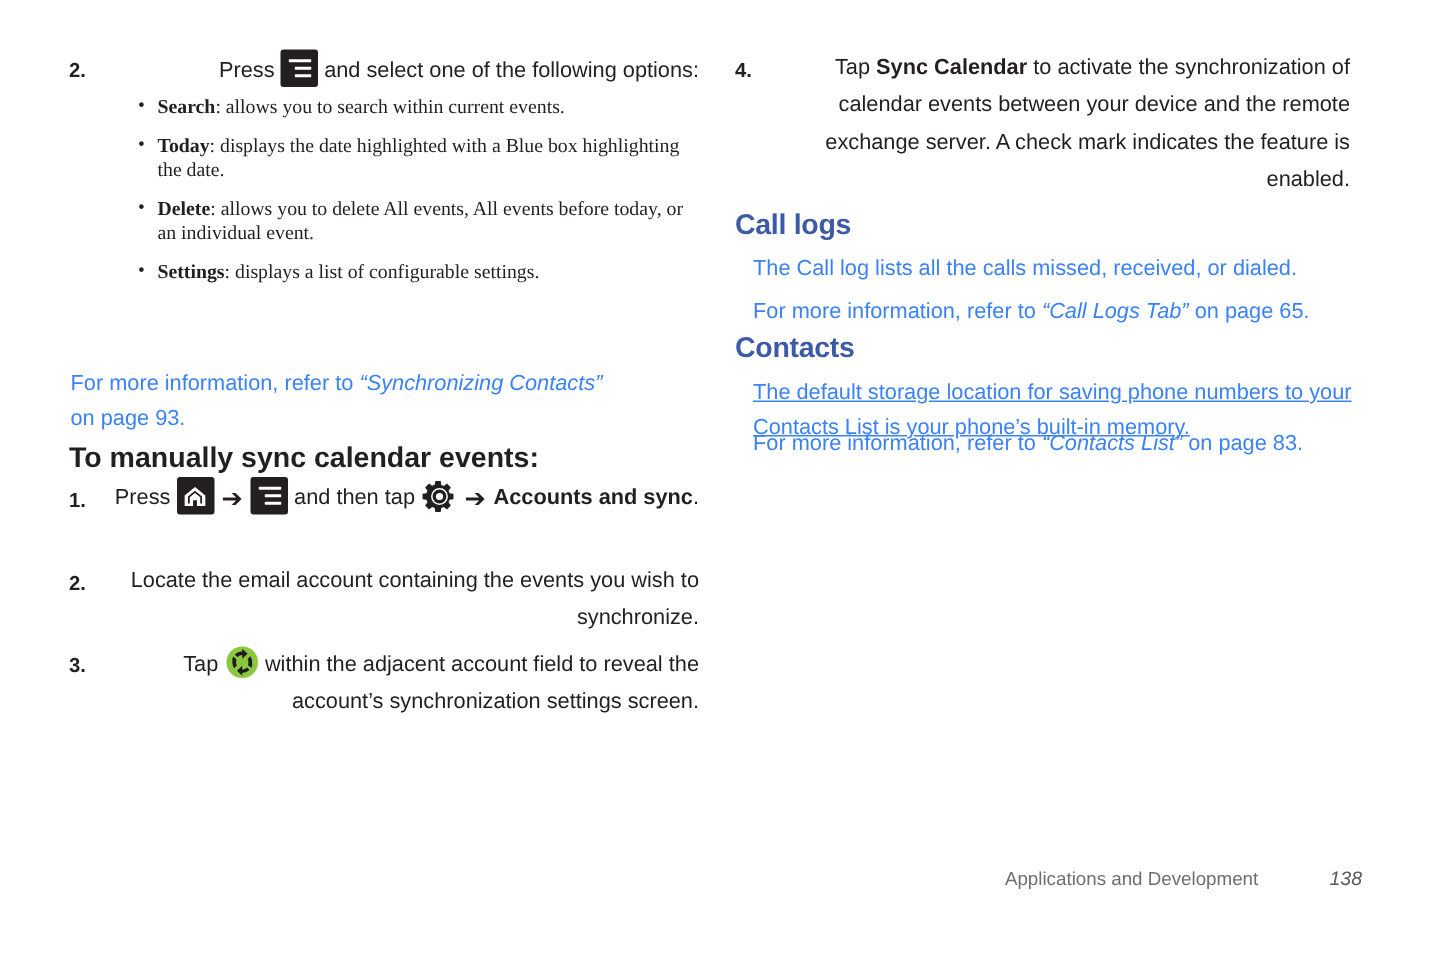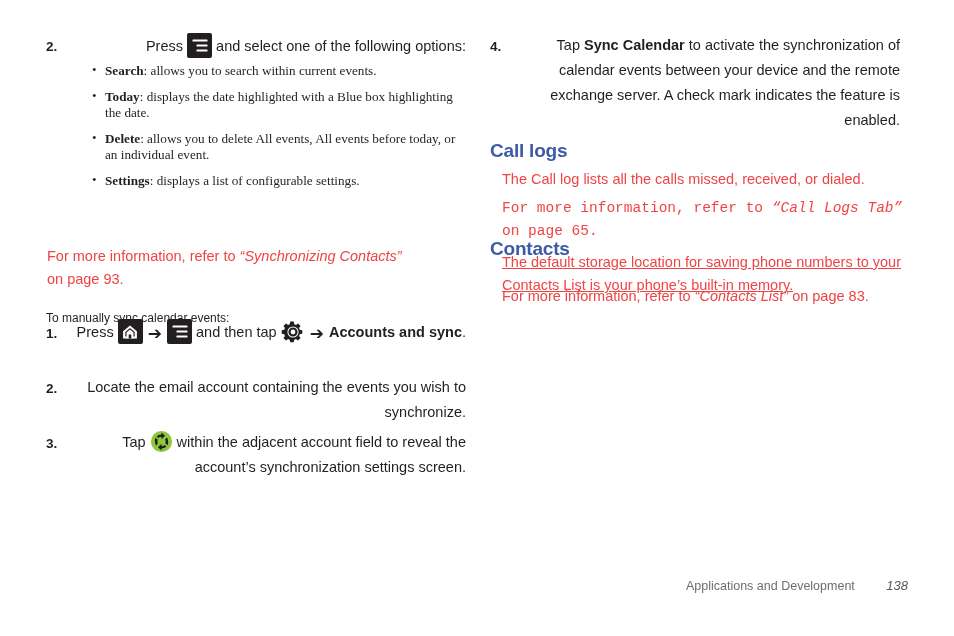--- a/index.html
+++ b/index.html
@@ -56,30 +56,29 @@
     left: 0; top: -1px;
     font-size: 13px;
     line-height: 16.5px;
   }
   b, .b { font-weight: bold; }
   .it { font-style: italic; }
 
   .para {
     font-size: 14.5px;
     line-height: 23px;
-    color: #ef4444;
+    color: #3b82f6;
   }
   .para-ind { margin-left: 12px; }
 
   .subhead {
-    font-weight: normal;
-    font-size: 12px;
+    font-weight: bold;
+    font-size: 19px;
     line-height: 18px;
     color: #231f20;
-    margin-top: 12px;
   }
 
   .h2 {
     color: #3c5aa6;
     font-weight: bold;
     font-size: 19px;
     line-height: 22px;
     letter-spacing: -0.2px;
   }
 
@@ -140,21 +139,21 @@
     left: 0; top: 578px;
     width: 954px;
     font-size: 12.5px;
     color: #6d6e71;
   }
   .footer-inner {
     position: absolute;
     right: 46px; top: 0;
     white-space: nowrap;
   }
-  .footer-sec { margin-right: 28px; }
+  .footer-sec { margin-right: 44px; }
   .footer-page { font-size: 13px; color: #58595b; font-style: italic; }
 </style>
 </head>
 <body>
 
 <div class="page">
 
   <div class="col col-left">
 
     <div class="numitem" style="position:absolute; left:0; top:33px; width:420px;">
@@ -260,27 +259,27 @@
         <span>Tap</span>
         <b>Sync Calendar</b>
         <span>to activate the synchronization of calendar events between your device and the remote exchange server. A check mark indicates the feature is enabled.</span>
       </span>
     </div>
 
     <div class="h2" style="position:absolute; left:0; top:140px;">Call logs</div>
 
     <div class="para para-ind" style="position:absolute; left:0; top:168px; width:400px;">The Call log lists all the calls missed, received, or dialed.</div>
 
-    <div class="para para-ind" style="position:absolute; left:0; top:197px; width:410px;font-family:Liberation Mono, monospace;">
+    <div class="para para-ind" style="position:absolute; left:0; top:197px; width:410px;">
       <span>For more information, refer to</span>
       <span class="it">“Call Logs Tab”</span>
       <span>on page 65.</span>
     </div>
 
-    <div class="h2" style="position:absolute; left:0; top:238px;">Contacts</div>
+    <div class="h2" style="position:absolute; left:0; top:222px;">Contacts</div>
 
     <div class="para para-ind" style="position:absolute; left:0; top:251px; width:400px;text-decoration:underline;">The default storage location for saving phone numbers to your Contacts List is your phone’s built-in memory.</div>
 
     <div class="para para-ind" style="position:absolute; left:0; top:285px; width:410px;">
       <span>For more information, refer to</span>
       <span class="it">“Contacts List”</span>
       <span>on page 83.</span>
     </div>
 
   </div>

